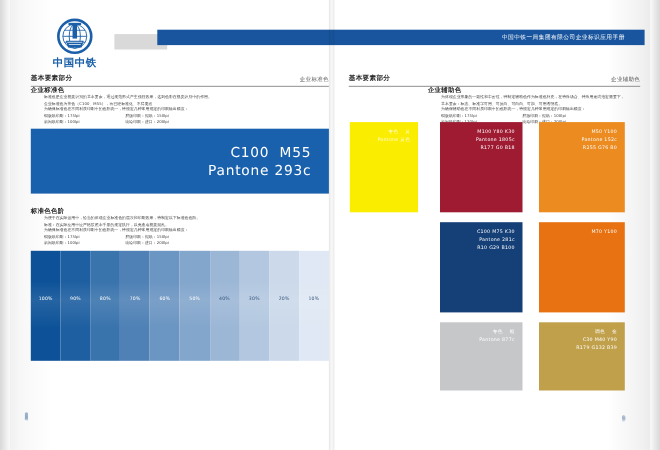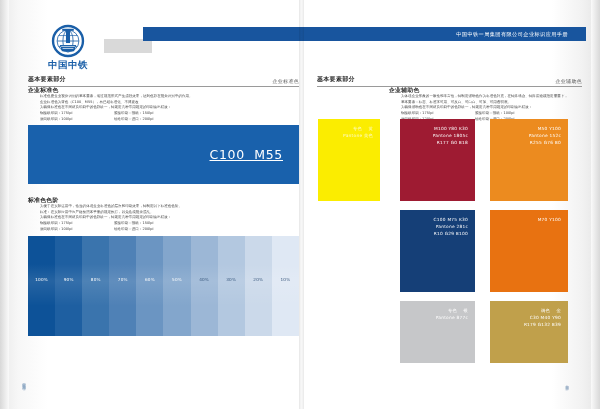--- a/index.html
+++ b/index.html
@@ -20,21 +20,21 @@
     position: absolute; top: 0; bottom: 0; width: 9px;
     background: linear-gradient(90deg,#d8d8d8,#fafafa);
   }
   .edge-l { left: 0; }
   .edge-r { right: 0; background: linear-gradient(90deg,#fafafa,#d8d8d8); }
   .gutter {
     position: absolute; top: 0; bottom: 0; left: 299px; width: 5px;
     background: linear-gradient(90deg, rgba(0,0,0,.10), rgba(0,0,0,.03) 40%, rgba(0,0,0,.03) 60%, rgba(0,0,0,.09));
   }
 
-  .page { position: absolute; top: 12px; height: 395px; }
+  .page { position: absolute; top: 4px; height: 395px; }
   .page-left  { left: 9px;  width: 290px; }
   .page-right { left: 304px; width: 287px; }
 
   
   .logo-wrap {
     position: absolute; left: 28px; top: 12px;
     width: 62px; text-align: center;
   }
   .logo-mark { width: 34px; height: 34px; margin: 0 auto; display: block; }
   .logo-text {
@@ -180,22 +180,23 @@
       <div class="cols">
         <span class="c1">铜版纸印刷：175lpi</span>
         <span>胶版印刷：报纸：150lpi</span>
       </div>
       <div class="cols">
         <span class="c1">新闻纸印刷：100lpi</span>
         <span>喷绘印刷：进口：200lpi</span>
       </div>
     </div>
 
-    <div class="primary" id="primary-swatch" style="background: rgb(25, 97, 172); text-decoration: underline;">
+    <div class="primary" id="primary-swatch" style="background: rgb(25, 97, 172);">
       <div>C100  M55</div>
+      <div>Pantone 293c</div>
     </div>
 
     <div class="blk-title" style="left:19px; top:184px;">标准色色阶</div>
 
     <div class="blk-body" style="left:19px; top:192px; width:271px;">
       <div class="ind">为便于在实际运用中，恰当的体现企业标准色的层次和印刷效果，特制定以下标准色色阶。</div>
       <div class="ind">标准：在实际应用中应严格按照本手册的规定执行，以免造成视觉混乱。</div>
       <div class="ind">为确保标准色在不同材质印刷中的色彩统一，特规定几种常用规定的印刷输出精度：</div>
       <div class="cols">
         <span class="c1">铜版纸印刷：175lpi</span>

